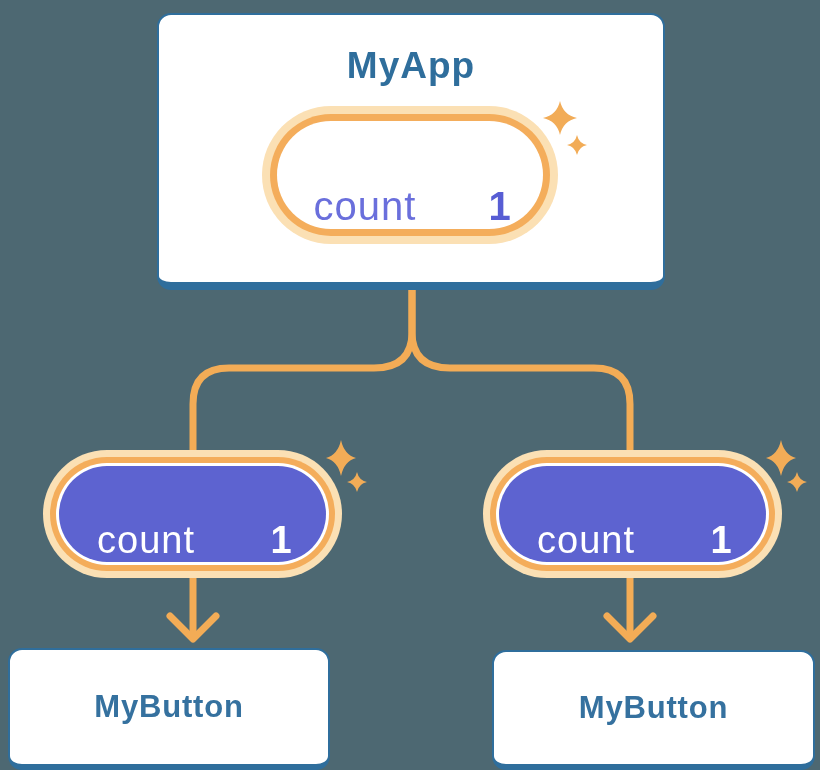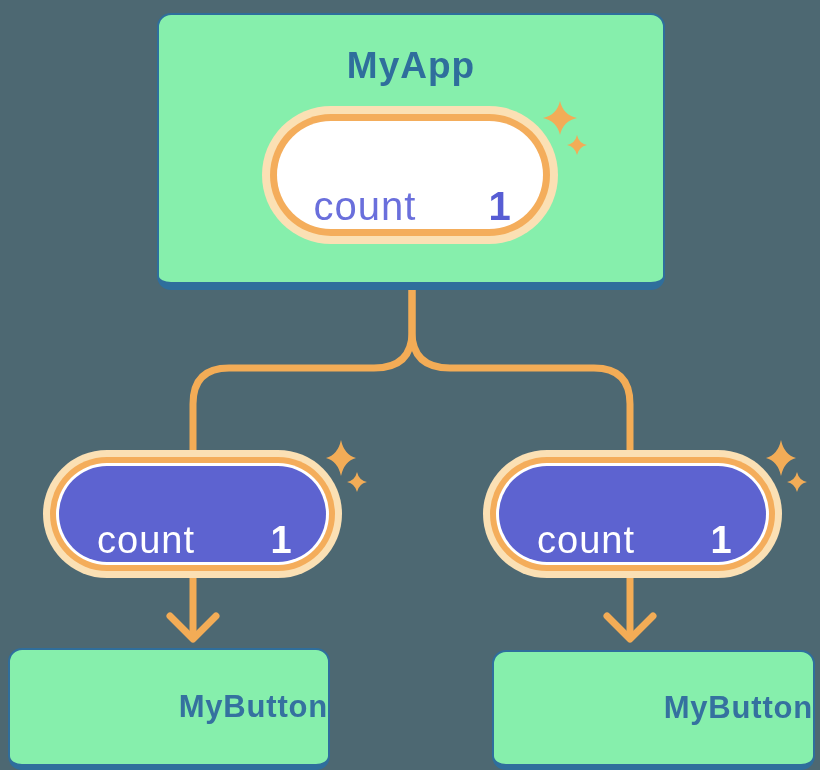--- a/index.html
+++ b/index.html
@@ -10,42 +10,42 @@
     overflow: hidden;
     font-family: "Liberation Sans", sans-serif;
   }
   .layer { position:absolute; left:0; top:0; width:820px; height:770px; }
   #connector-layer { z-index: 1; }
   #sparkle-layer { z-index: 4; }
 
   
   .card {
     position: absolute;
-    background: #86efac;
+    background: #ffffff;
     border: 2px solid #2f6e9c;
     border-radius: 14px;
     box-sizing: border-box;
     z-index: 2;
   }
   #root-card {
     left: 157px; top: 13px; width: 508px; height: 277px;
     border-bottom-width: 8px;
   }
   #root-card .card-title {
     margin-top: 30px;
     text-align: center;
     font-size: 37px;
     font-weight: 700;
     letter-spacing: 1px;
     color: #2f6e9c;
   }
   .child-card {
     display: flex;
     align-items: center;
-    justify-content: flex-end;
+    justify-content: center;
     border-bottom-width: 6px;
   }
   #child-card-0 { left: 8px;   top: 648px; width: 322px; height: 122px; }
   #child-card-1 { left: 492px; top: 650px; width: 323px; height: 120px; }
   .child-card .card-title {
     font-size: 31px;
     font-weight: 700;
     letter-spacing: 0.8px;
     color: #35719f;
   }

